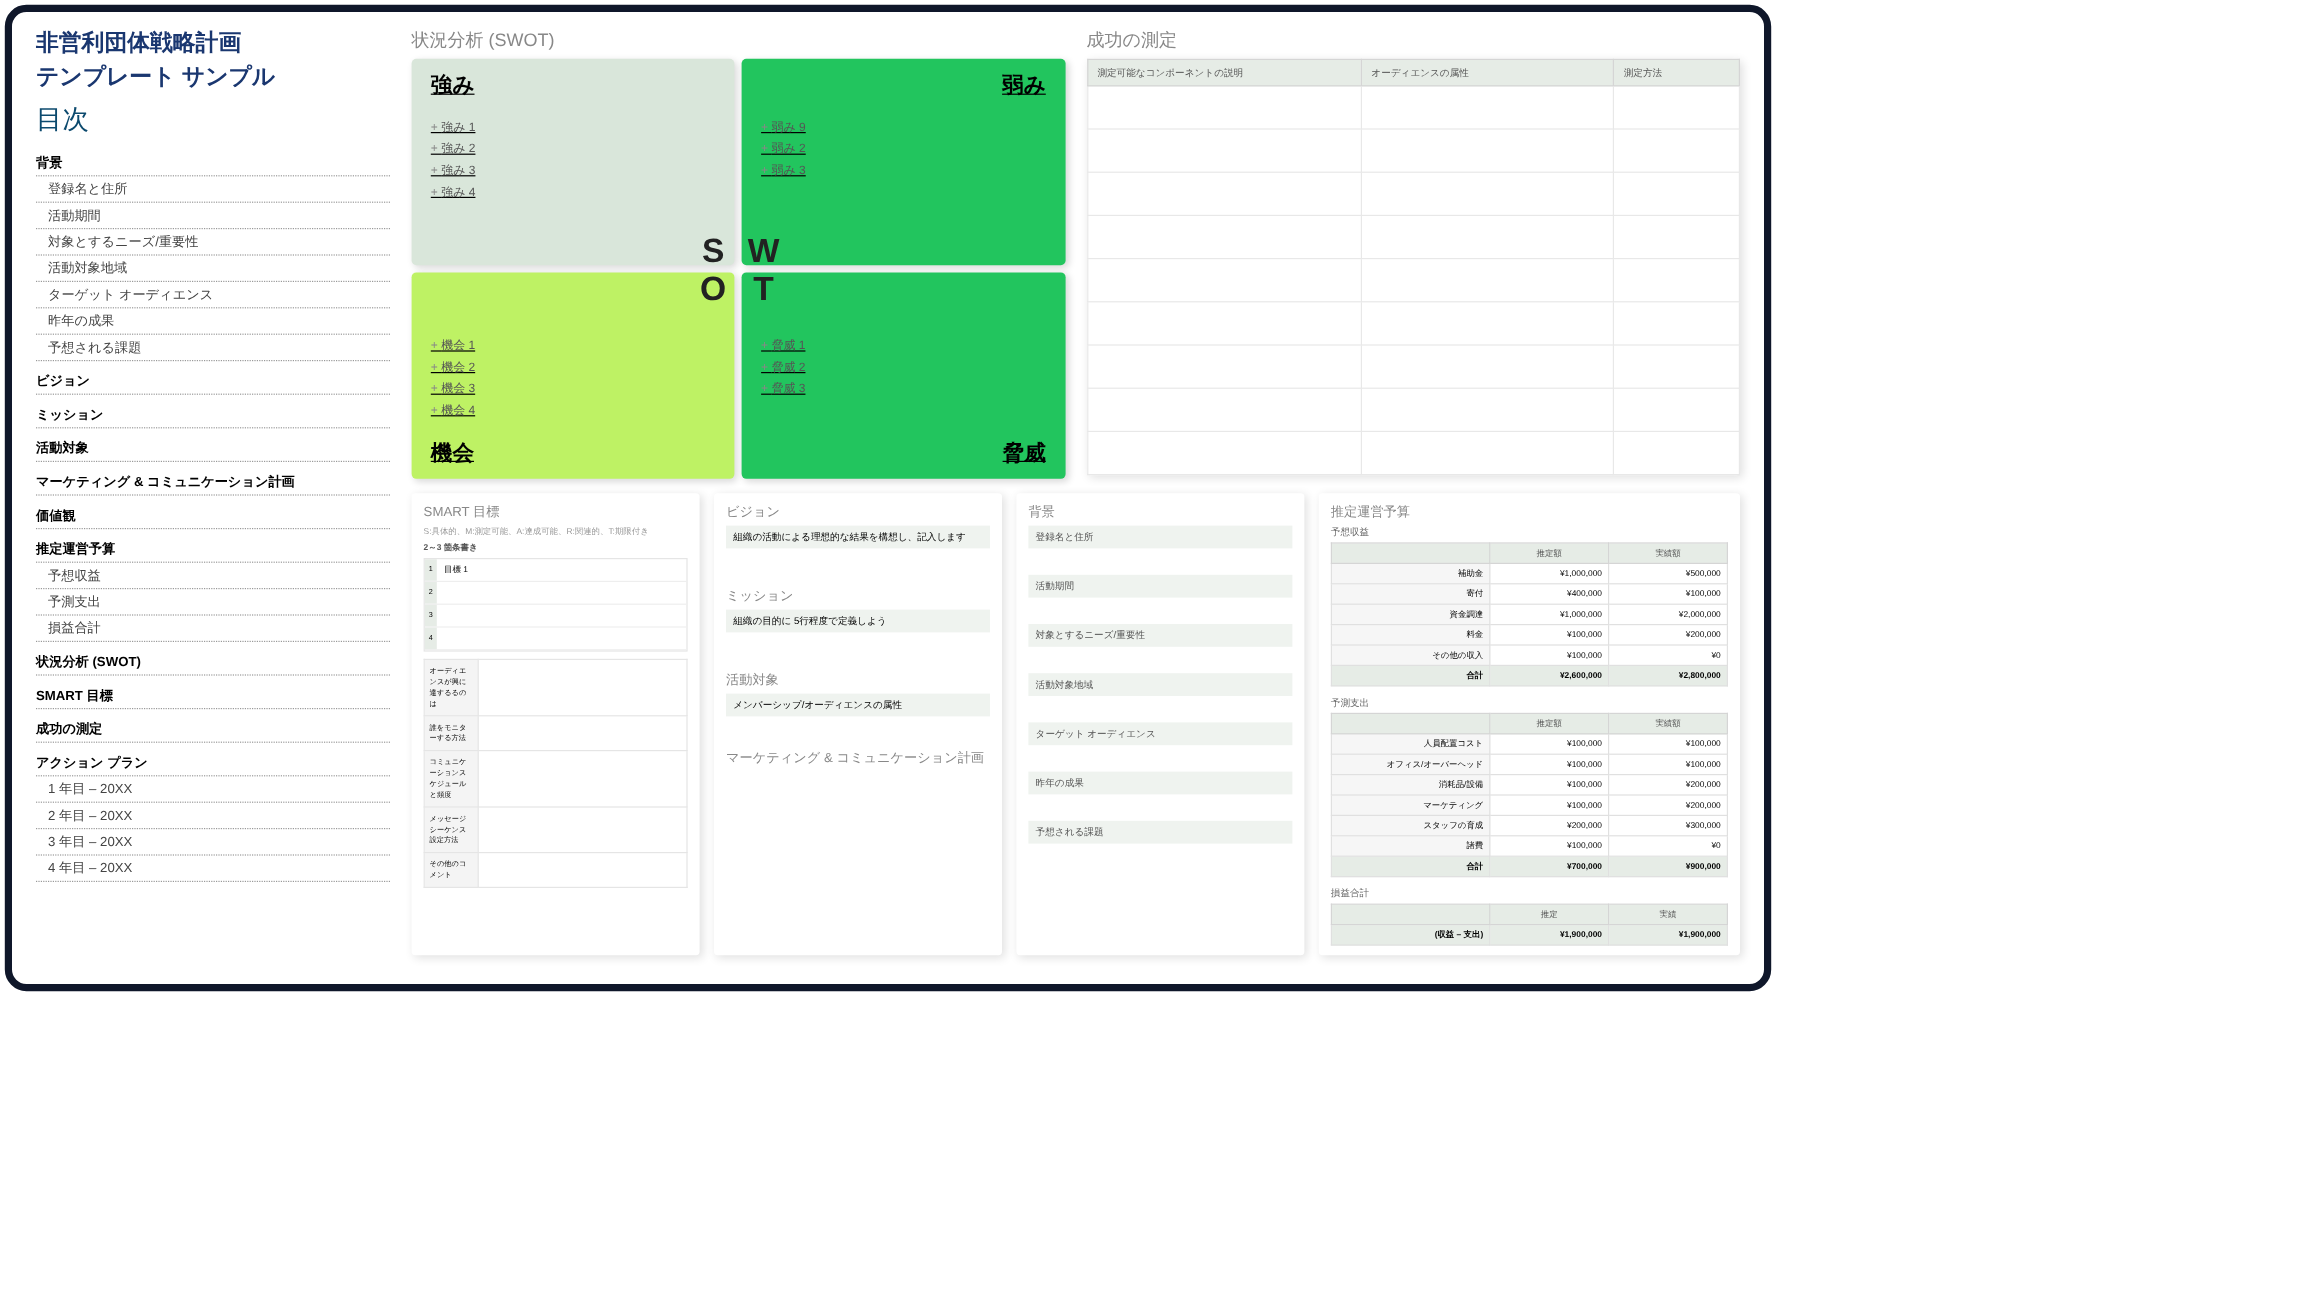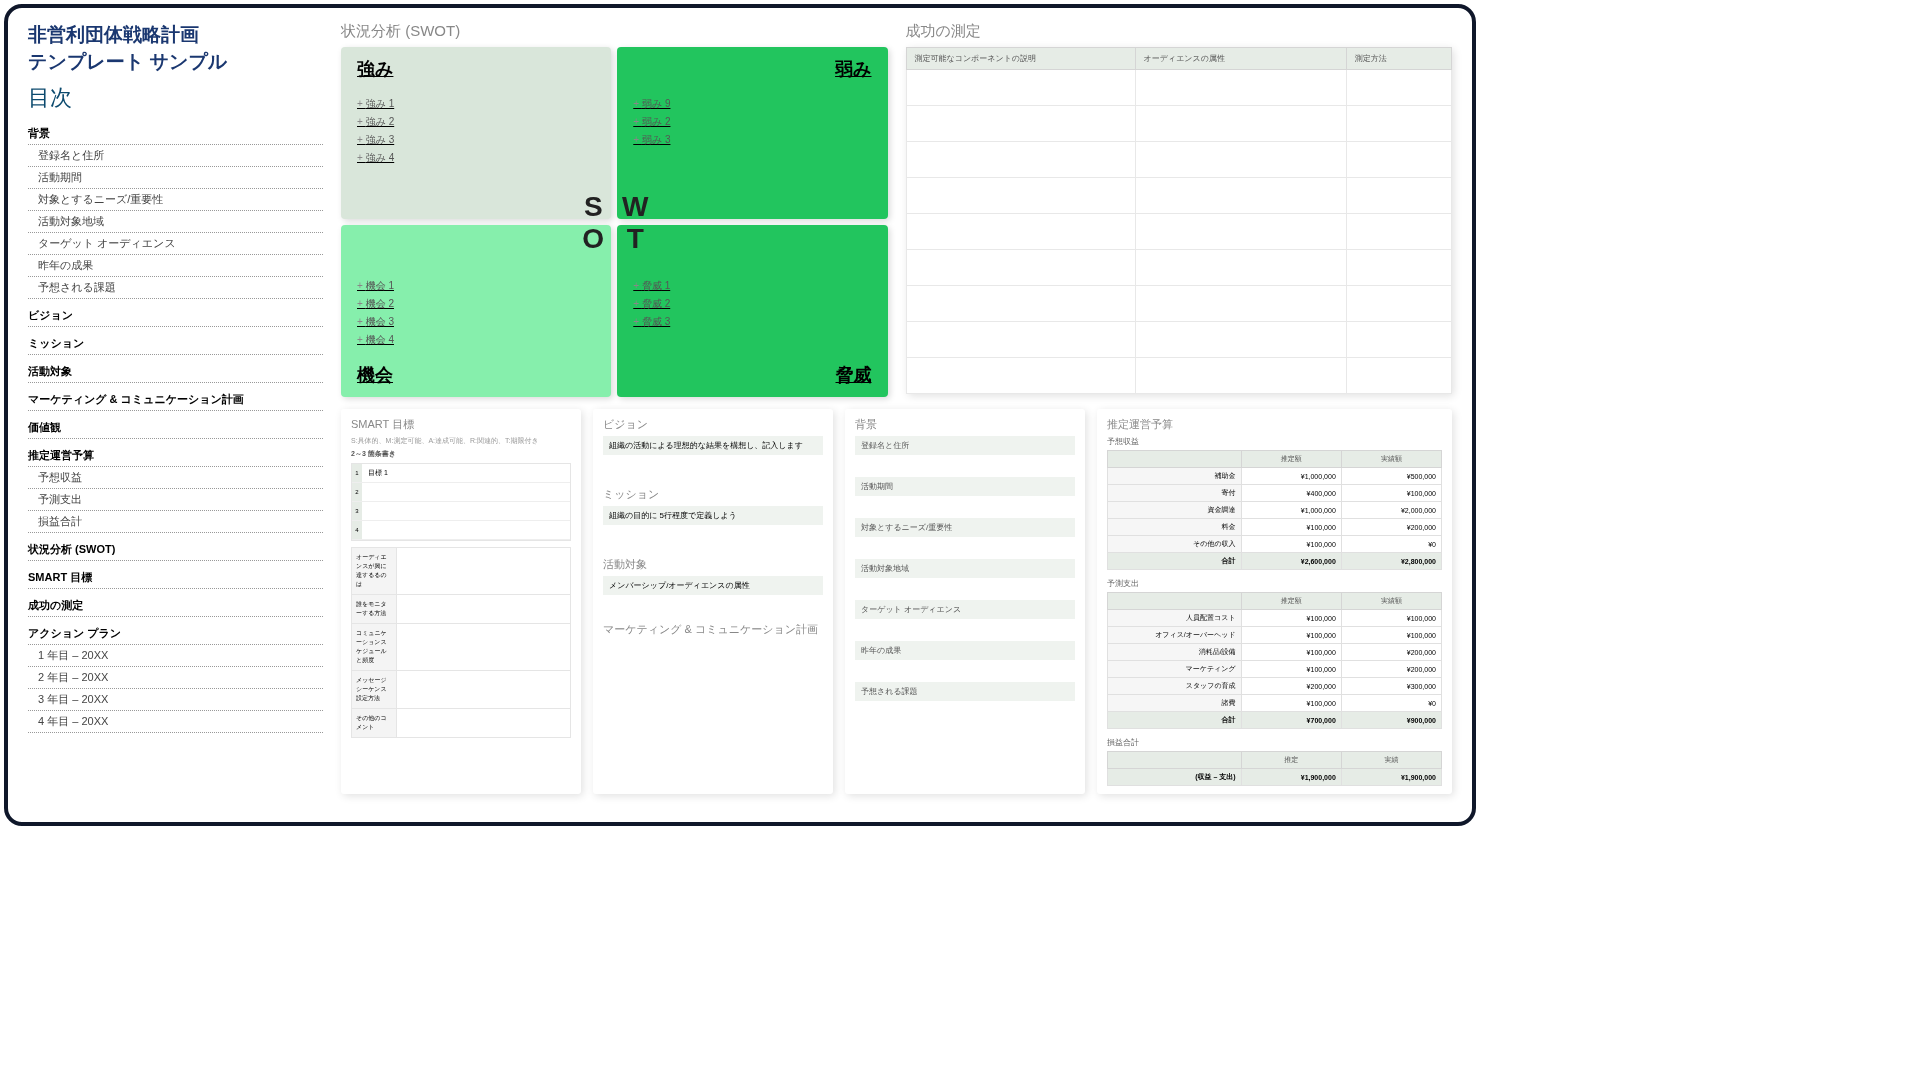--- a/index.html
+++ b/index.html
@@ -1,36 +1,36 @@
 <!DOCTYPE html>
 <html><head>
 <meta charset="utf-8">
 <style>
 * { margin: 0; padding: 0; box-sizing: border-box; }
 body { font-family: "Yu Gothic", "Meiryo", sans-serif; background: #fff; width: 1480px; height: 830px; overflow: hidden; }
-.frame { border: 4px solid #0f172a; border-radius: 18px; width: 1472px; height: 822px; margin: 4px; padding: 14px 20px; position: relative; }
+.frame { border: 6px solid #0f172a; border-radius: 18px; width: 1472px; height: 822px; margin: 4px; padding: 14px 20px; position: relative; }
 .cols { display: flex; gap: 18px; height: 100%; }
 .col1 { width: 295px; }
 .col2 { flex: 1; }
 .title1 { color: #1a3770; font-weight: bold; font-size: 19px; line-height: 1.4; }
 .title2 { color: #1a3770; font-weight: bold; font-size: 19px; margin-bottom: 8px; }
 .toc-h { color: #0c4a6e; font-size: 22px; font-weight: 500; margin: 8px 0 10px; }
 .toc { font-size: 11px; }
 .toc .row { display: flex; align-items: baseline; border-bottom: 1px dotted #999; padding: 3px 0; }
 .toc .row span:first-child { white-space: nowrap; }
 .toc .dots { flex: 1; }
 .toc .lvl0 { font-weight: bold; margin-top: 6px; }
 .toc .lvl1 { padding-left: 10px; color: #444; }
 .sec-h { color: #888; font-size: 15px; font-weight: 500; margin-bottom: 6px; }
 .panels { display: flex; flex-direction: column; gap: 12px; }
 .swot { display: grid; grid-template-columns: 1fr 1fr; grid-template-rows: 172px 172px; gap: 6px; position: relative; text-decoration: underline; }
 .swotcell { border-radius: 4px; padding: 10px 16px; box-shadow: 2px 2px 6px rgba(0,0,0,0.15); display: flex; flex-direction: column; }
 .swotcell.green { background: #d9e6da; }
 .swotcell.grey { background: #22c55e; }
-.swotcell.light { background: #86efac; }
+.swotcell.light { background: #bef264; }
 .sw-title { font-weight: bold; font-size: 18px; }
 .sw-title.rt { text-align: right; }
 .sw-title.bot { margin-top: auto; }
 .sw-items { font-size: 10px; color: #555; margin-top: 12px; }
 .sw-items div::before { content: "+  "; color: #888; }
 .sw-items div { margin: 4px 0; }
 .sw-letters { position: absolute; top: 50%; left: 50%; transform: translate(-50%, -50%); display: grid; grid-template-columns: 30px 30px; grid-template-rows: 30px 30px; gap: 2px 12px; font-family: "Impact", sans-serif; font-size: 28px; font-weight: bold; color: #222; text-align: center; pointer-events: none; }
 .row2 { display: flex; gap: 12px; }
 .card { background: #fff; box-shadow: 2px 2px 8px rgba(0,0,0,0.12); border-radius: 3px; padding: 8px 10px; font-size: 8px; }
 .card-h { color: #888; font-size: 11px; font-weight: 500; margin-bottom: 4px; }

